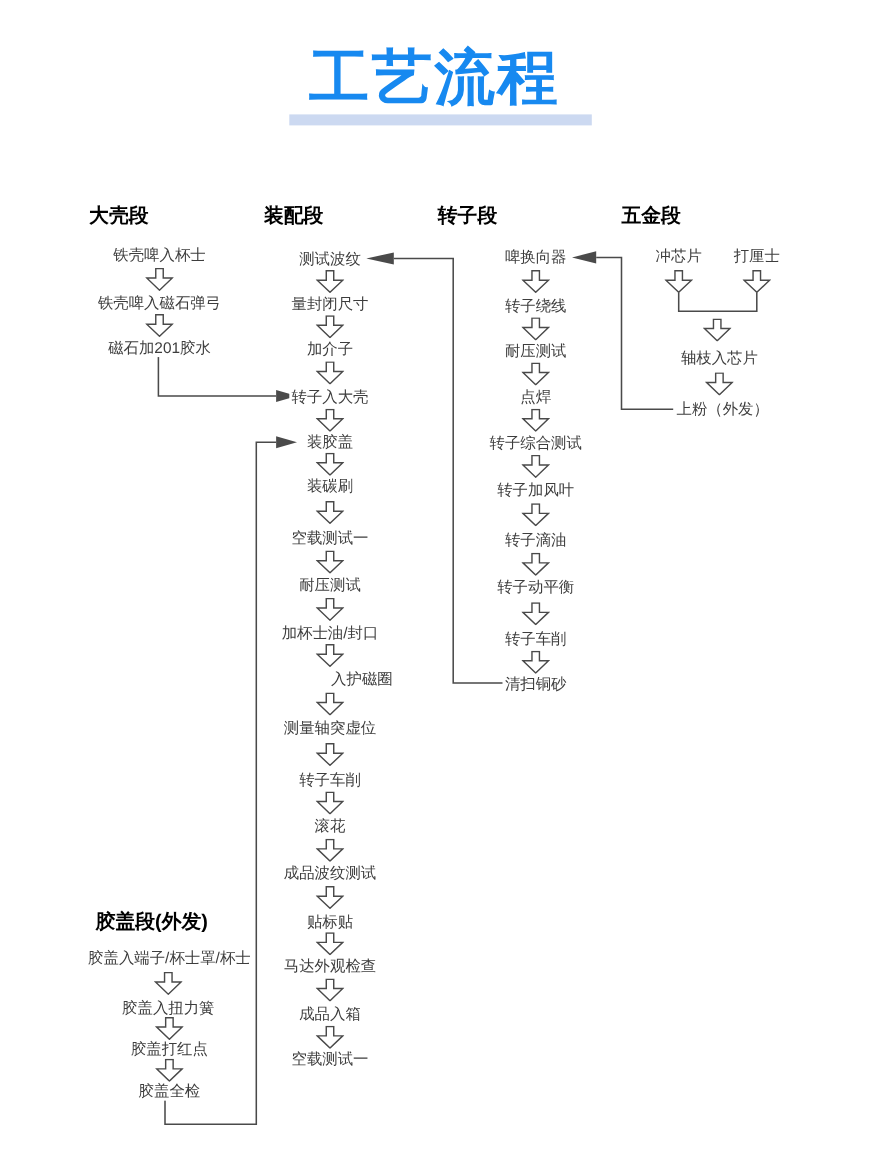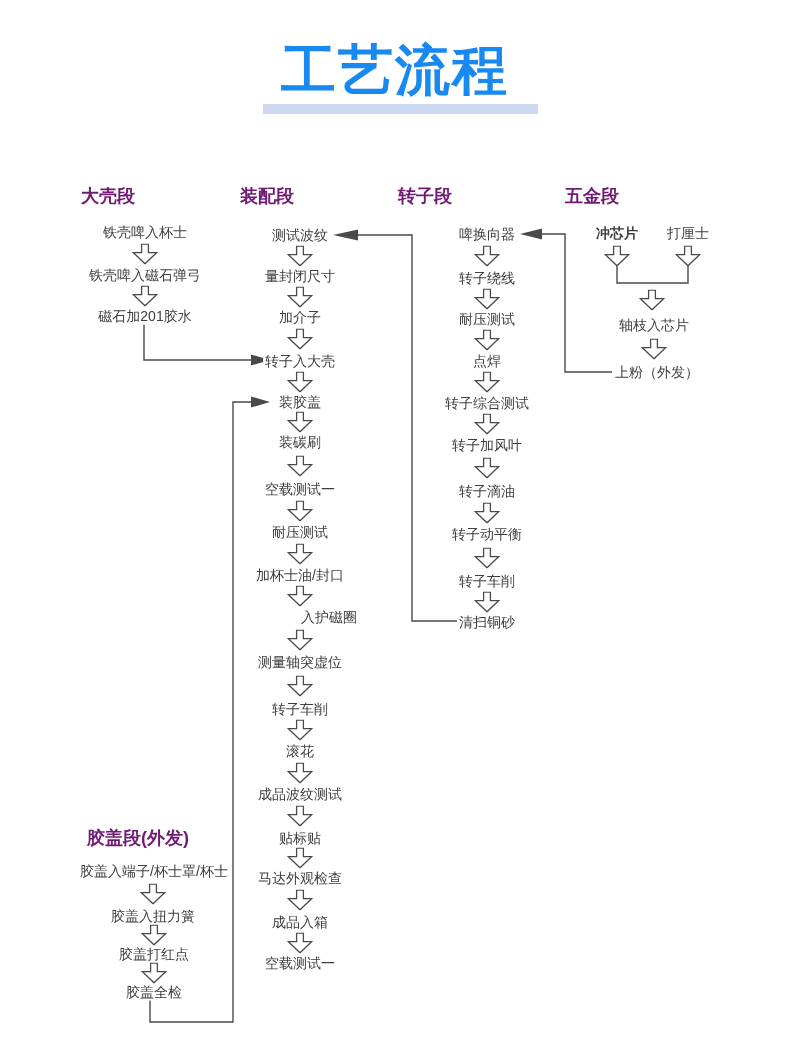--- a/index.html
+++ b/index.html
@@ -19,21 +19,21 @@
     position:absolute;left:0;top:42px;width:100%;text-align:center;
     font-size:55px;font-weight:bold;color:var(--c-title);
     letter-spacing:2px;line-height:1.05;z-index:2;
   }
   .title-underline{
     position:absolute;left:263px;top:104px;width:275px;height:10px;
     background:var(--c-underline);z-index:1;
   }
   .col-header{
     position:absolute;transform:translate(-50%,-50%);
-    font-size:18px;font-weight:bold;color:#701a75;white-space:nowrap;
+    font-size:18px;font-weight:bold;color:#000000;white-space:nowrap;
   }
   .flow-node{
     position:absolute;transform:translate(-50%,-50%);
     font-size:14px;color:var(--c-text);white-space:nowrap;
     background:#fff;padding:0 2px;line-height:1.2;
   }
   .block-arrow{
     position:absolute;transform:translate(-50%,-50%);
     width:26px;height:21px;line-height:0;
   }
@@ -180,21 +180,21 @@
         </svg></div>
       <div class="block-arrow" style="left: 487px; top: 512.5px;"><svg width="26" height="21" viewBox="0 0 26 21" xmlns="http://www.w3.org/2000/svg">
           <path d="M9.6 0.7 H16.4 V9.2 H24.6 L13 20.3 L1.4 9.2 H9.6 Z"></path>
         </svg></div>
       <div class="block-arrow" style="left: 487px; top: 557.5px;"><svg width="26" height="21" viewBox="0 0 26 21" xmlns="http://www.w3.org/2000/svg">
           <path d="M9.6 0.7 H16.4 V9.2 H24.6 L13 20.3 L1.4 9.2 H9.6 Z"></path>
         </svg></div>
       <div class="block-arrow" style="left: 487px; top: 601.5px;"><svg width="26" height="21" viewBox="0 0 26 21" xmlns="http://www.w3.org/2000/svg">
           <path d="M9.6 0.7 H16.4 V9.2 H24.6 L13 20.3 L1.4 9.2 H9.6 Z"></path>
         </svg></div>
-      <div class="flow-node" style="left: 617px; top: 233px; font-weight: bold;">冲芯片</div>
+      <div class="flow-node" style="left: 617px; top: 233px;">冲芯片</div>
       <div class="flow-node" style="left: 688px; top: 233px;">打厘士</div>
       <div class="flow-node" style="left: 654px; top: 325px;">轴枝入芯片</div>
       <div class="flow-node" style="left: 657px; top: 372px;">上粉（外发）</div>
       <div class="block-arrow" style="left: 617px; top: 256px;"><svg width="26" height="21" viewBox="0 0 26 21" xmlns="http://www.w3.org/2000/svg">
           <path d="M9.6 0.7 H16.4 V9.2 H24.6 L13 20.3 L1.4 9.2 H9.6 Z"></path>
         </svg></div>
       <div class="block-arrow" style="left: 688px; top: 256px;"><svg width="26" height="21" viewBox="0 0 26 21" xmlns="http://www.w3.org/2000/svg">
           <path d="M9.6 0.7 H16.4 V9.2 H24.6 L13 20.3 L1.4 9.2 H9.6 Z"></path>
         </svg></div>
       <div class="block-arrow" style="left: 652px; top: 300px;"><svg width="26" height="21" viewBox="0 0 26 21" xmlns="http://www.w3.org/2000/svg">

